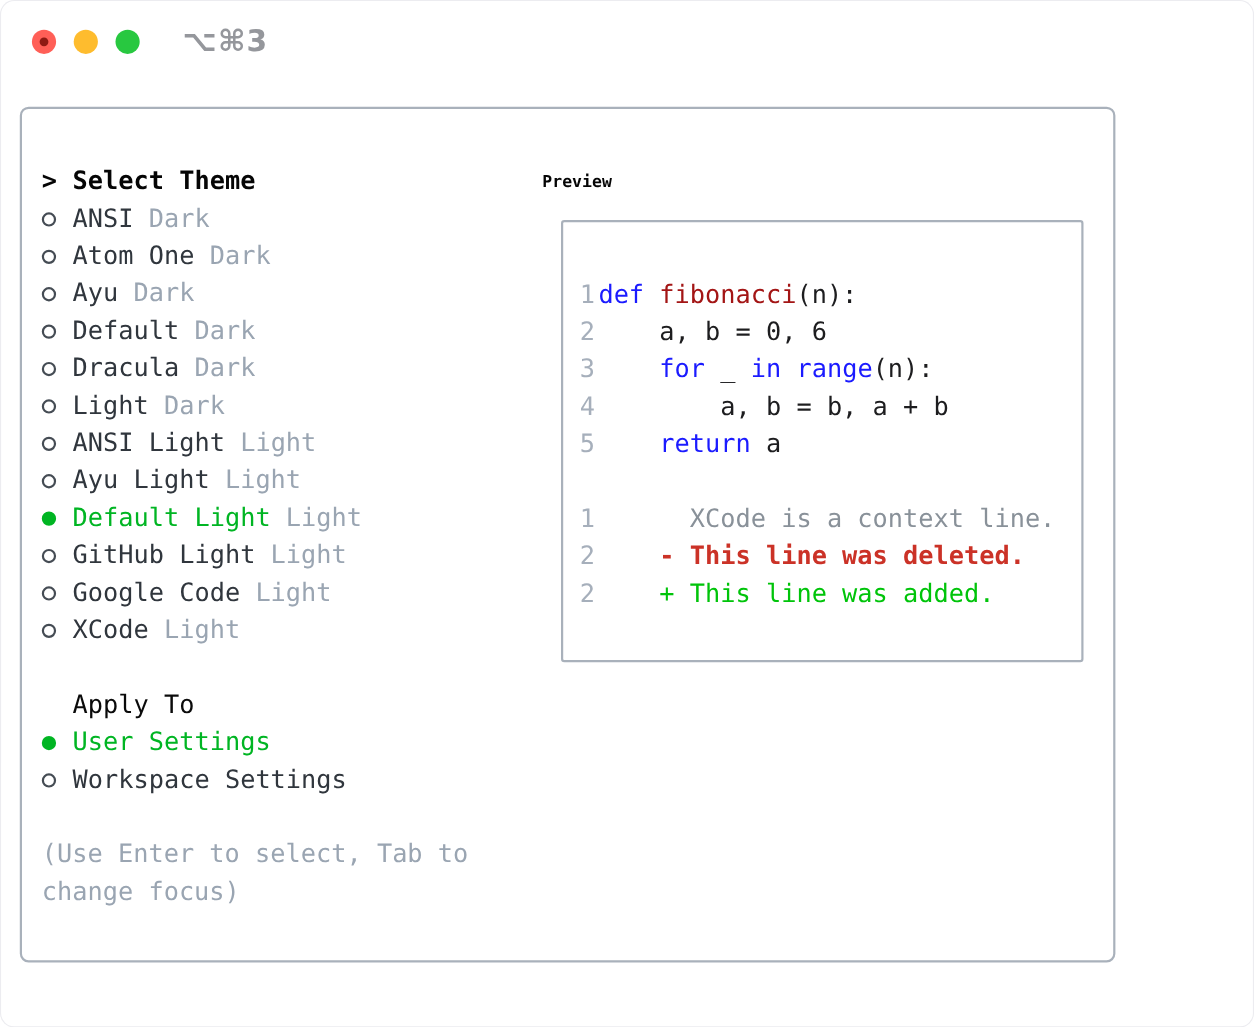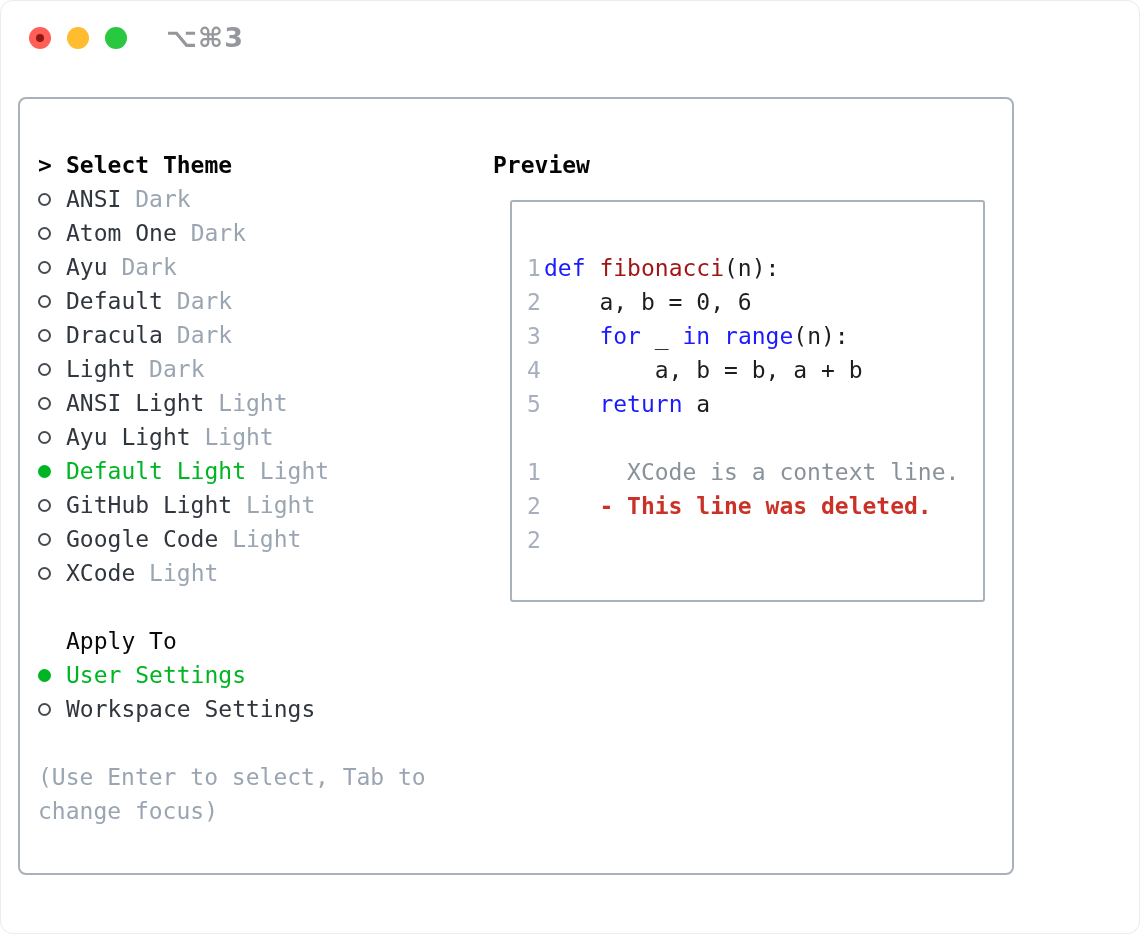--- a/index.html
+++ b/index.html
@@ -53,21 +53,21 @@
   .cursor { font-weight:bold; color:#050505; }
   .hdr { font-weight:bold; color:#050505; }
   .subhdr { color:#0a0a0a;text-align:right; }
   .sel { color:var(--ui-green); }
   .variant { color:var(--muted); }
   .spacer { height:34px; }
   .help-line { height:34px; line-height:34px; color:var(--muted); white-space:pre; }
 
   
   .preview-title { position:absolute; left:473px; top:49px; height:34px; line-height:34px;
-    font-weight:bold; font-size:23px; color:#050505; }
+    font-weight:bold; font-size:15px; color:#050505; }
   .preview-box {
     position:absolute; left:490px; top:101px; width:475px; height:402px;
     border:2px solid var(--border-gray); border-radius:3px;
     padding:49px 0 0 15px; font-size:23px; line-height:34px;
   }
   .cline { display:flex; height:34px; white-space:pre; }
   .ln { width:17px; flex:none; color:var(--ln-gray); white-space:pre; }
   .ctext { white-space:pre; color:var(--code-plain); }
   .tok-kw { color:var(--kw-blue);text-align:right; }
   .tok-fn { color:var(--fn-maroon); }
@@ -136,18 +136,18 @@
           <div class="cline"><span class="ln">1</span><span class="ctext"><span class="tok-kw">def </span><span class="tok-fn">fibonacci</span><span class="tok-pl">(n):</span></span></div>
           <div class="cline"><span class="ln">2</span><span class="ctext"><span class="tok-pl">    a, b = 0, 6</span></span></div>
           <div class="cline"><span class="ln">3</span><span class="ctext"><span class="tok-pl">    </span><span class="tok-kw">for</span><span class="tok-pl"> _ </span><span class="tok-kw">in</span><span class="tok-pl"> </span><span class="tok-kw">range</span><span class="tok-pl">(n):</span></span></div>
           <div class="cline"><span class="ln">4</span><span class="ctext"><span class="tok-pl">        a, b = b, a + b</span></span></div>
           <div class="cline"><span class="ln">5</span><span class="ctext"><span class="tok-pl">    </span><span class="tok-kw">return</span><span class="tok-pl"> a</span></span></div>
         </div>
       <div class="spacer"></div>
       <div id="diff-block">
           <div class="cline"><span class="ln">1</span><span class="ctext diff-context">      XCode is a context line.</span></div>
           <div class="cline"><span class="ln">2</span><span class="ctext diff-deleted">    - This line was deleted.</span></div>
-          <div class="cline"><span class="ln">2</span></div>
+          <div class="cline"><span class="ln">2</span><span class="ctext diff-added">    + This line was added.</span></div>
         </div>
     </div>
 
   </div>
 </div>
 
 </body></html>

